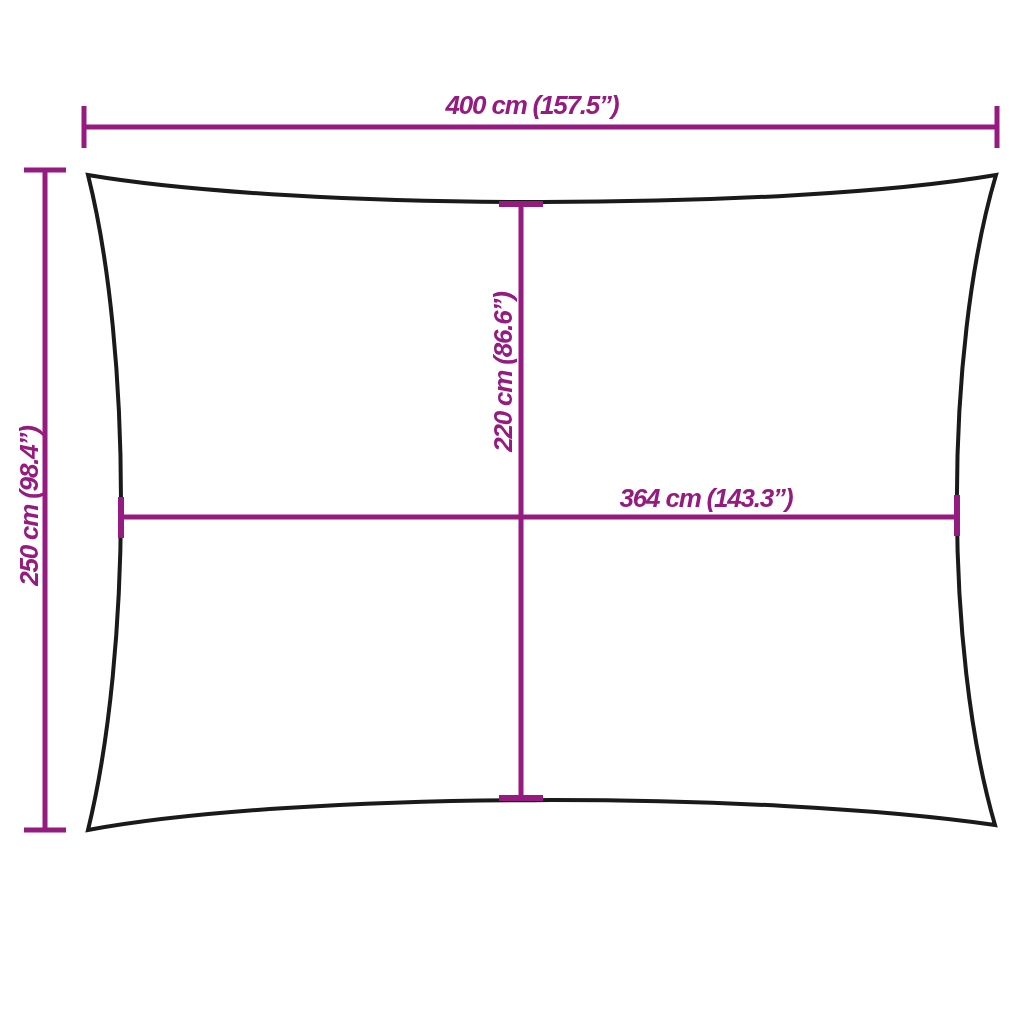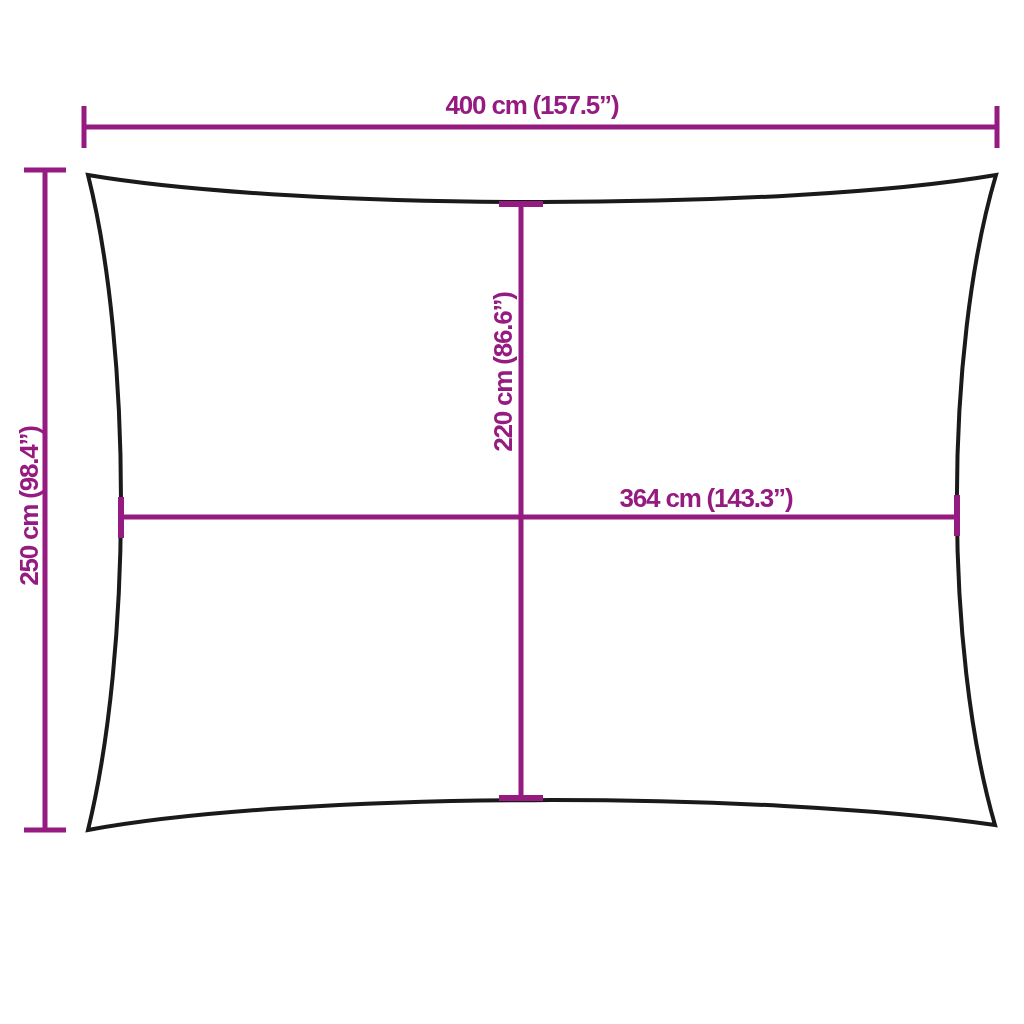--- a/index.html
+++ b/index.html
@@ -11,20 +11,21 @@
     margin: 0;
     padding: 0;
     background: var(--color-background);
   }
   .canvas {
     position: relative;
     width: 1024px;
     height: 1024px;
     background: var(--color-background);
     overflow: hidden;
+    font-style: italic;
   }
   svg { display: block; }
   .sail-outline {
     fill: none;
     stroke: var(--color-outline);
     stroke-width: 4;
     stroke-linejoin: miter;
     stroke-miterlimit: 12;
   }
   .dim-line {

